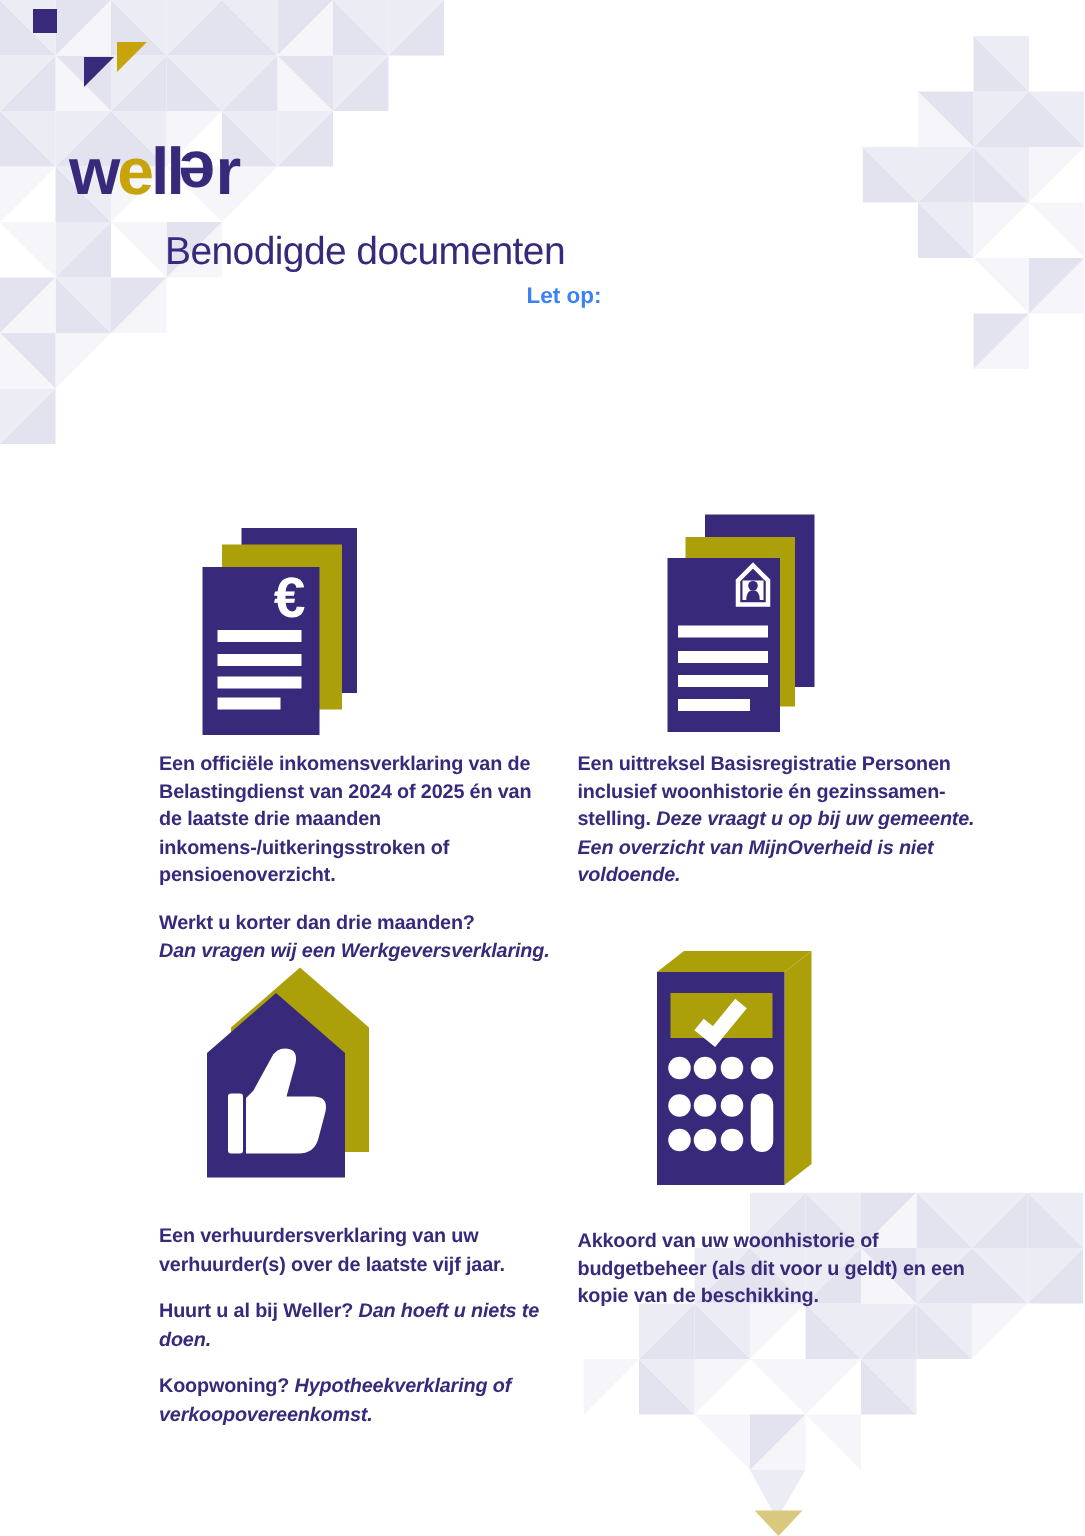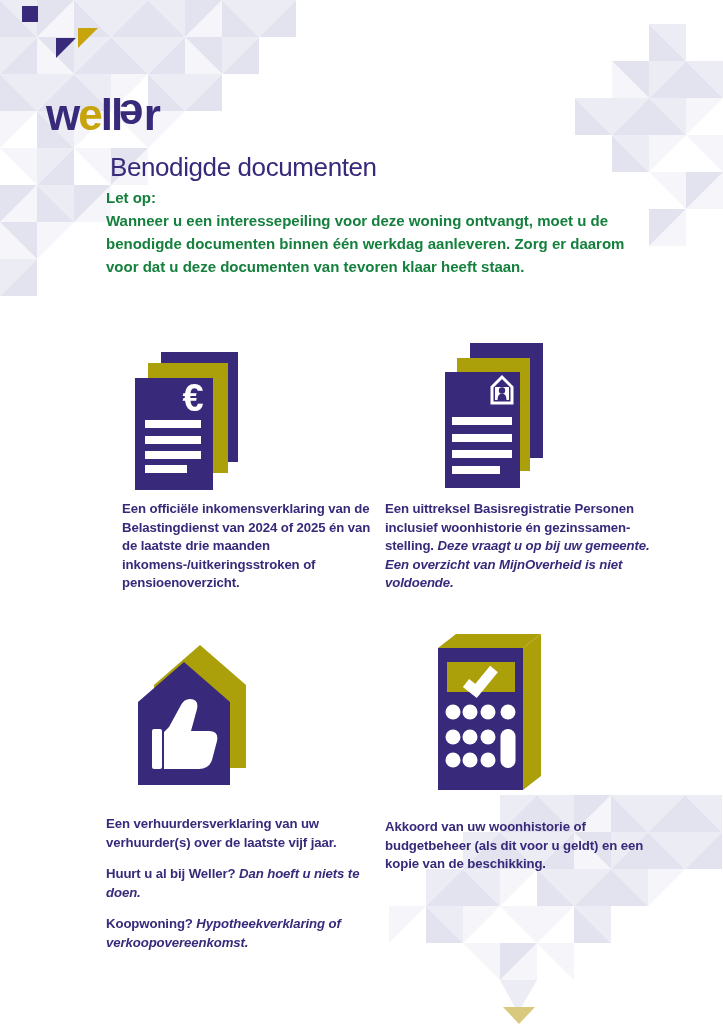--- a/index.html
+++ b/index.html
@@ -21,34 +21,34 @@
   .logo .gold{color:#C7A40C;}
   .logo .flip{display:inline-block;transform:rotate(180deg);}
 
   .title{
     position:absolute;left:106px;top:148px;margin:4px;
     font-size:26px;font-weight:normal;letter-spacing:-0.4px;color:#38297B;
   }
 
   .notice{
     position:absolute;left:106px;top:186px;width:540px;
-    color:#15803d;font-size:15px;font-weight:bold;line-height:23px;
+    color:#3b82f6;font-size:15px;font-weight:bold;line-height:23px;text-align:center;
   }
   .notice p{margin:0;}
   .notice p.para2{margin-top:9px;}
 
   .col{
     position:absolute;color:#38297B;
     font-size:13.2px;font-weight:bold;line-height:18.6px;letter-spacing:-0.1px;
   }
   .col p{margin:0;}
   .col p + p{margin-top:13px;}
   .it{font-style:italic;}
 
-  #col1{left:122px;top:500px;width:262px;}
+  #col1{left:106px;top:500px;width:262px;}
   #col2{left:385px;top:500px;width:270px;}
   #col3{left:106px;top:815px;width:270px;}
   #col4{left:385px;top:818px;width:288px;}
 
   .icon{position:absolute;}
   #icon-income{left:131px;top:344px;}
   #icon-brp{left:425px;top:340px;}
   #icon-landlord{left:133px;top:643px;}
   #icon-admin{left:426px;top:632px;}
 </style>
@@ -211,21 +211,20 @@
   </svg>
 
   <div class="logo">
     <span>w</span><span class="gold">e</span><span>ll</span><span class="flip">e</span><span>r</span>
   </div>
 
   <h1 class="title">Benodigde documenten</h1>
 
   <div class="notice">
     <p>Let op:</p>
-    <p>Wanneer u een interessepeiling voor deze woning ontvangt, moet u de benodigde documenten binnen één werkdag aanleveren. Zorg er daarom voor dat u deze documenten van tevoren klaar heeft staan.</p>
   </div>
 
   <svg id="icon-income" class="icon" width="158" height="148" viewBox="0 0 158 148">
     <rect x="30" y="8" width="77" height="110" fill="#38297B"></rect>
     <rect x="17" y="19" width="80" height="110" fill="#ABA00A"></rect>
     <rect x="4" y="34" width="78" height="112" fill="#38297B"></rect>
     <text x="62" y="67" font-size="38" font-weight="bold" fill="#ffffff" text-anchor="middle" font-family="Liberation Sans, DejaVu Sans, sans-serif">€</text>
     <rect x="14" y="76" width="56" height="8" fill="#ffffff"></rect>
     <rect x="14" y="92" width="56" height="8" fill="#ffffff"></rect>
     <rect x="14" y="107" width="56" height="8" fill="#ffffff"></rect>
@@ -274,20 +273,22 @@
       <circle cx="62" cy="105" r="7.5"></circle>
       <circle cx="27" cy="128" r="7.5"></circle>
         <circle cx="44" cy="128" r="7.5"></circle>
       <circle cx="62" cy="128" r="7.5"></circle>
       <rect x="74.5" y="97" width="15" height="39" rx="7.5"></rect>
     </g>
   </svg>
 
   <div id="col1" class="col">
     <p>Een officiële inkomensverklaring van de Belastingdienst van 2024 of 2025 én van de laatste drie maanden inkomens-/uitkeringsstroken of pensioenoverzicht.</p>
+    <p><span>Werkt u korter dan drie maanden?</span><br>
+      <span class="it">Dan vragen wij een Werkgeversverklaring.</span></p>
   </div>
 
   <div id="col2" class="col">
     <p><span>Een uittreksel Basisregistratie Personen inclusief woonhistorie én gezinssamen-stelling. </span><span class="it">Deze vraagt u op bij uw gemeente. Een overzicht van MijnOverheid is niet voldoende.</span></p>
   </div>
 
   <div id="col3" class="col">
     <p>Een verhuurdersverklaring van uw verhuurder(s) over de laatste vijf jaar.</p>
     <p><span>Huurt u al bij Weller? </span><span class="it">Dan hoeft u niets te doen.</span></p>
     <p><span>Koopwoning? </span><span class="it">Hypotheekverklaring of verkoopovereenkomst.</span></p>

